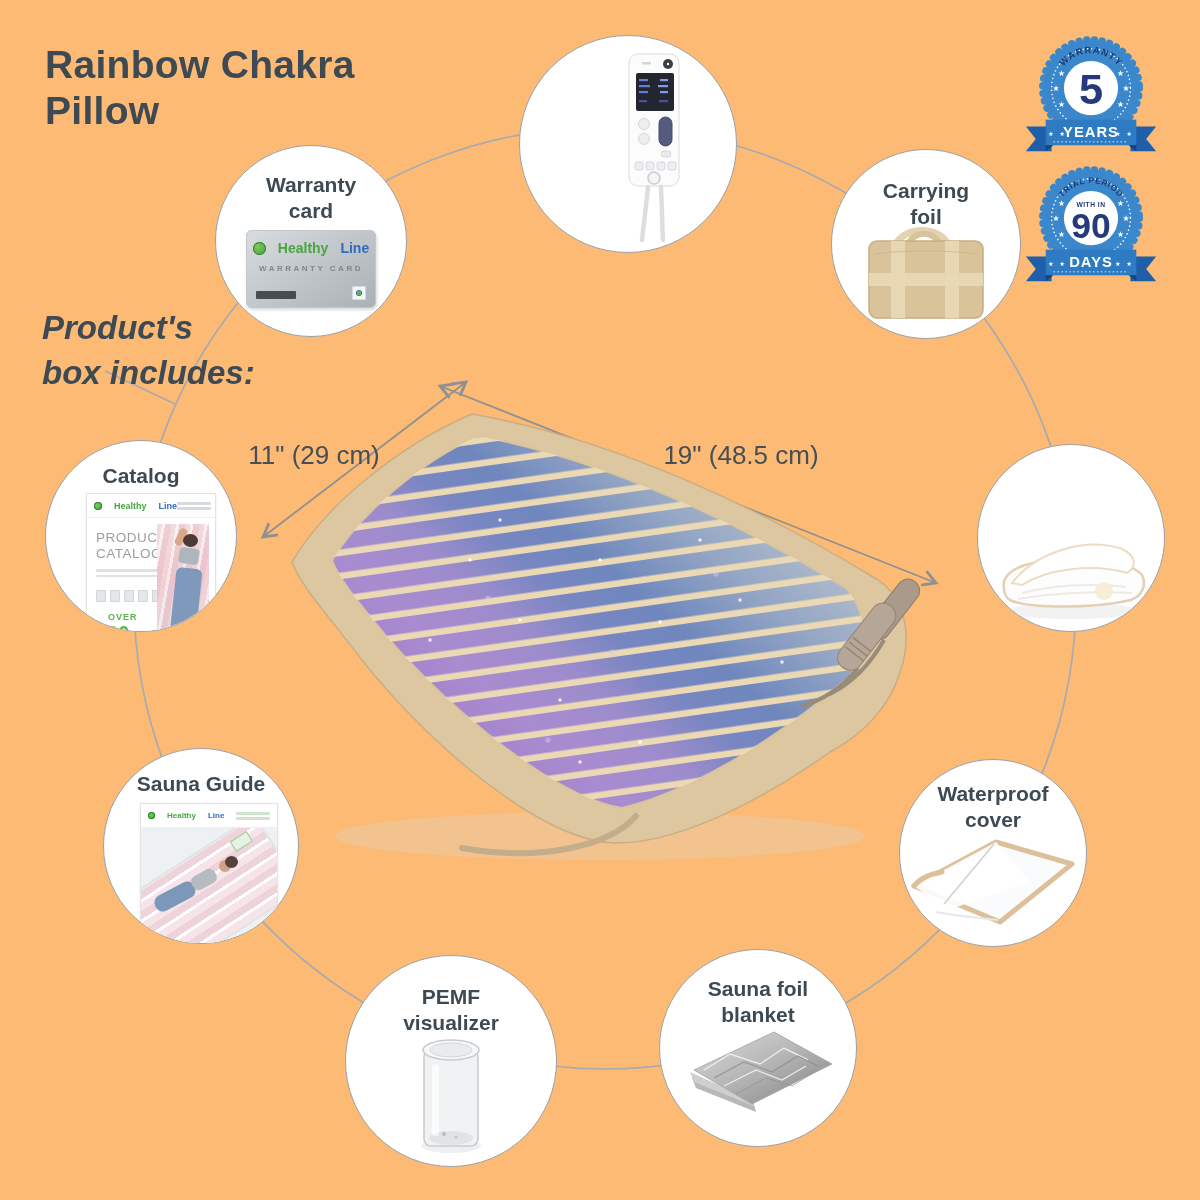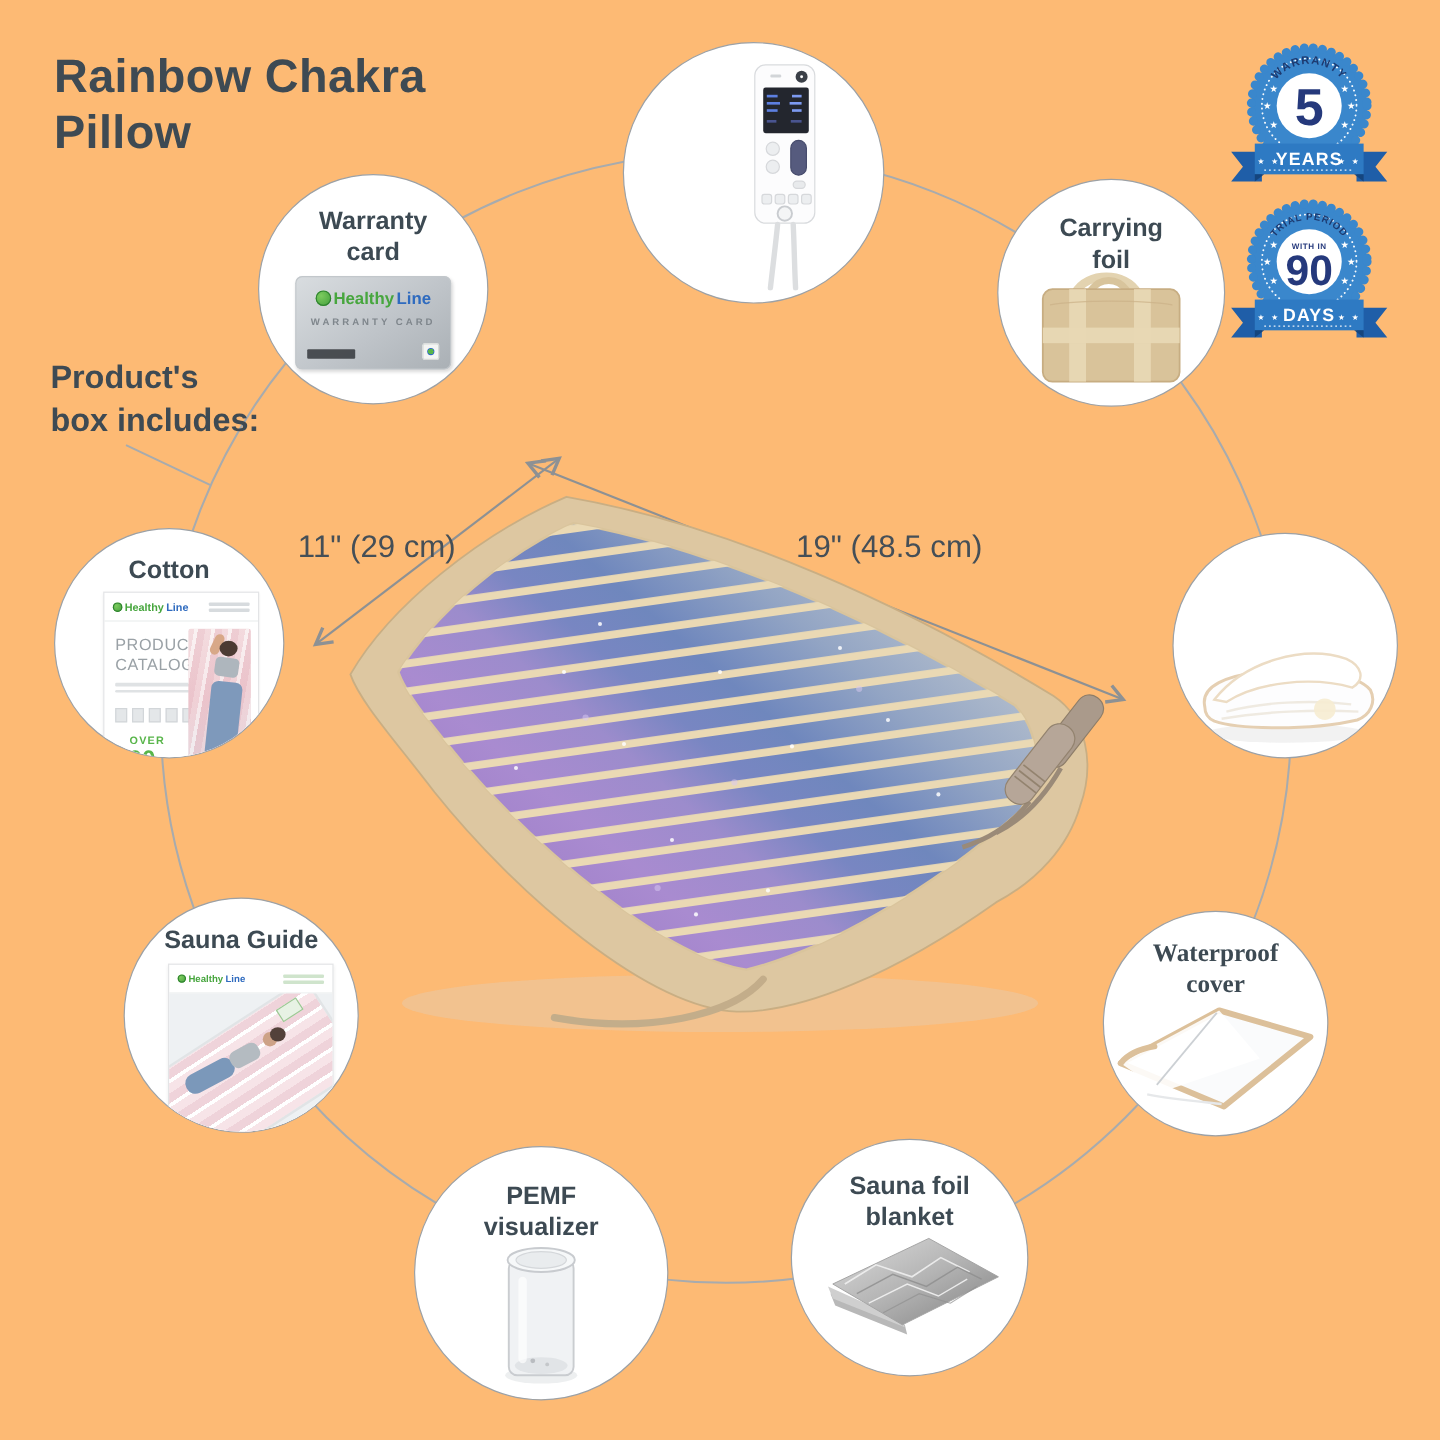--- a/index.html
+++ b/index.html
@@ -2,42 +2,42 @@
 <html><head>
 <meta charset="utf-8">
 <style>
   html,body{margin:0;padding:0;background:#ffffff;}
   body{font-family:"Liberation Sans",sans-serif;color:#3d4a53;}
   #stage{position:relative;width:1200px;height:1200px;background:#fdba74;overflow:hidden;}
   .abs{position:absolute;}
   
   .page-title{left:45px;top:42px;width:360px;font-size:39px;font-weight:700;
     line-height:1.17;letter-spacing:.3px;white-space:pre-line;color:#3e4a53;}
-  .box-label{left:42px;top:296px;width:220px;font-size:27px;font-weight:700;
-    line-height:1.35;white-space:pre-line;color:#3e4a53;}
+  .box-label{left:42px;top:306px;width:220px;font-size:33px;font-weight:700;
+    line-height:1.35;white-space:pre-line;color:#3e4a53;font-style:italic;}
   
   .node{position:absolute;border-radius:50%;background:#ffffff;border:1.6px solid #9ca1a6;
     overflow:hidden;z-index:3;}
   .lbl{position:absolute;left:0;right:0;text-align:center;font-size:21px;font-weight:700;
     line-height:1.24;color:#3d4a53;white-space:pre-line;z-index:2;}
   
   .dim{font-size:26px;font-weight:500;color:#454f57;white-space:nowrap;text-align:center;z-index:4;}
   
   .wcard{position:absolute;border-radius:6px;background:linear-gradient(145deg,#d9dde0 0%,#bfc4c9 55%,#aab0b5 100%);
     box-shadow:inset 0 0 0 1px #c2c7cb, 1px 2px 3px rgba(0,0,0,.15);}
   .wc-title{position:absolute;left:0;right:0;top:34px;text-align:center;font-size:8px;
     font-weight:700;letter-spacing:2.5px;color:#7f868c;}
   .wc-serial{position:absolute;left:10px;bottom:9px;width:40px;height:8px;background:#34383d;
     opacity:.85;border-radius:1px;filter:blur(.4px);}
   .wc-chip{position:absolute;right:10px;bottom:8px;width:14px;height:14px;background:#f4f5f4;
     border-radius:2px;box-shadow:inset 0 0 0 1px #d7dad8;}
   .wc-chip::after{content:"";position:absolute;left:4px;top:4px;width:6px;height:6px;border-radius:50%;
     background:radial-gradient(circle,#58b54a 0 55%,#2f6bbf 56% 100%);}
   
-  .mini-logo{display:inline-flex;align-items:center;gap:2px;font-weight:800;}
+  .mini-logo{display:inline-flex;align-items:center;gap:12px;font-weight:800;}
   .mlg-dot{display:inline-block;border-radius:50%;background:radial-gradient(circle at 35% 35%,#7ccb5e,#3f9c3a);
     box-shadow:inset 0 0 0 1px #2f8330;}
   .mlg-h{color:#47a63e;} .mlg-l{color:#2f6bbf;}
   .logo-lg{font-size:14px;} .logo-lg .mlg-dot{width:13px;height:13px;}
   .logo-sm{font-size:9px;} .logo-sm .mlg-dot{width:8px;height:8px;}
   .logo-xs{font-size:8px;} .logo-xs .mlg-dot{width:7px;height:7px;}
   
   .page{position:absolute;background:#ffffff;border:1px solid #e3e4e6;box-shadow:0 1px 3px rgba(0,0,0,.08);}
   .pg-head{position:absolute;left:0;right:0;top:0;height:24px;border-bottom:1px solid #eceeef;
     display:flex;align-items:center;justify-content:space-between;padding:0 7px;box-sizing:border-box;}
@@ -213,21 +213,21 @@
       <path d="M 48 18 C 56 7 70 7 78 18" fill="none" stroke="#d8c49c" stroke-width="6"></path>
       <rect x="8" y="17" width="114" height="77" rx="8" fill="#d9c39a" stroke="#c7ad82" stroke-width="1.5"></rect>
       <rect x="30" y="17" width="14" height="77" fill="#e8d8b4" opacity="0.95"></rect>
       <rect x="84" y="17" width="14" height="77" fill="#e8d8b4" opacity="0.95"></rect>
       <rect x="8" y="49" width="114" height="13" fill="#e8d8b4" opacity="0.95"></rect>
       <path d="M 14 30 C 40 26 90 26 116 30" fill="none" stroke="#cbb187" stroke-width="1" opacity="0.7"></path>
     </svg>
   </div>
 
   <div class="node" style="left:45px;top:440px;width:190px;height:190px;">
-    <div class="lbl" style="top:22px;">Cotton</div>
+    <div class="lbl" style="top:22px;">Catalog</div>
     <div class="page" style="left:40px;top:52px;width:128px;height:160px;">
       <div class="pg-head">
         <span class="mini-logo logo-sm">
           <span class="mlg-dot"></span>
           <b class="mlg-h">Healthy</b>
             <b class="mlg-l">Line</b>
         </span>
         <span class="head-bars">
             <i></i>
             <i></i>
@@ -290,21 +290,21 @@
         <div class="ug-jeans"></div>
           <div class="ug-top"></div>
         <div class="ug-head"></div>
           <div class="ug-hair"></div>
         <div class="ug-tablet"></div>
       </div>
 
     </div>
   </div>
 
-  <div class="node" style="left:919px;top:759px;width:186px;height:186px;font-family:Liberation Serif, serif;">
+  <div class="node" style="left:899px;top:759px;width:186px;height:186px;">
     <div class="lbl" style="top:21px;padding:0 26px;">Waterproof
 cover</div>
     <svg class="abs" style="left:6px;top:62px;" width="174" height="118" viewBox="0 0 174 118">
       <polygon points="8,64 90,20 166,42 94,100" fill="#fafbfc" stroke="#dcc09a" stroke-width="5" stroke-linejoin="round"></polygon>
       <polygon points="8,64 90,20 124,60 42,88" fill="#ffffff" opacity="0.9"></polygon>
       <line x1="88" y1="22" x2="38" y2="82" stroke="#ccd0d4" stroke-width="1.5"></line>
       <path d="M 8 64 C 14 56 24 52 36 50" fill="none" stroke="#dcc09a" stroke-width="5" stroke-linecap="round"></path>
       <path d="M 30 90 C 50 94 74 96 92 98" fill="none" stroke="#e6e8ea" stroke-width="2"></path>
     </svg>
   </div>

